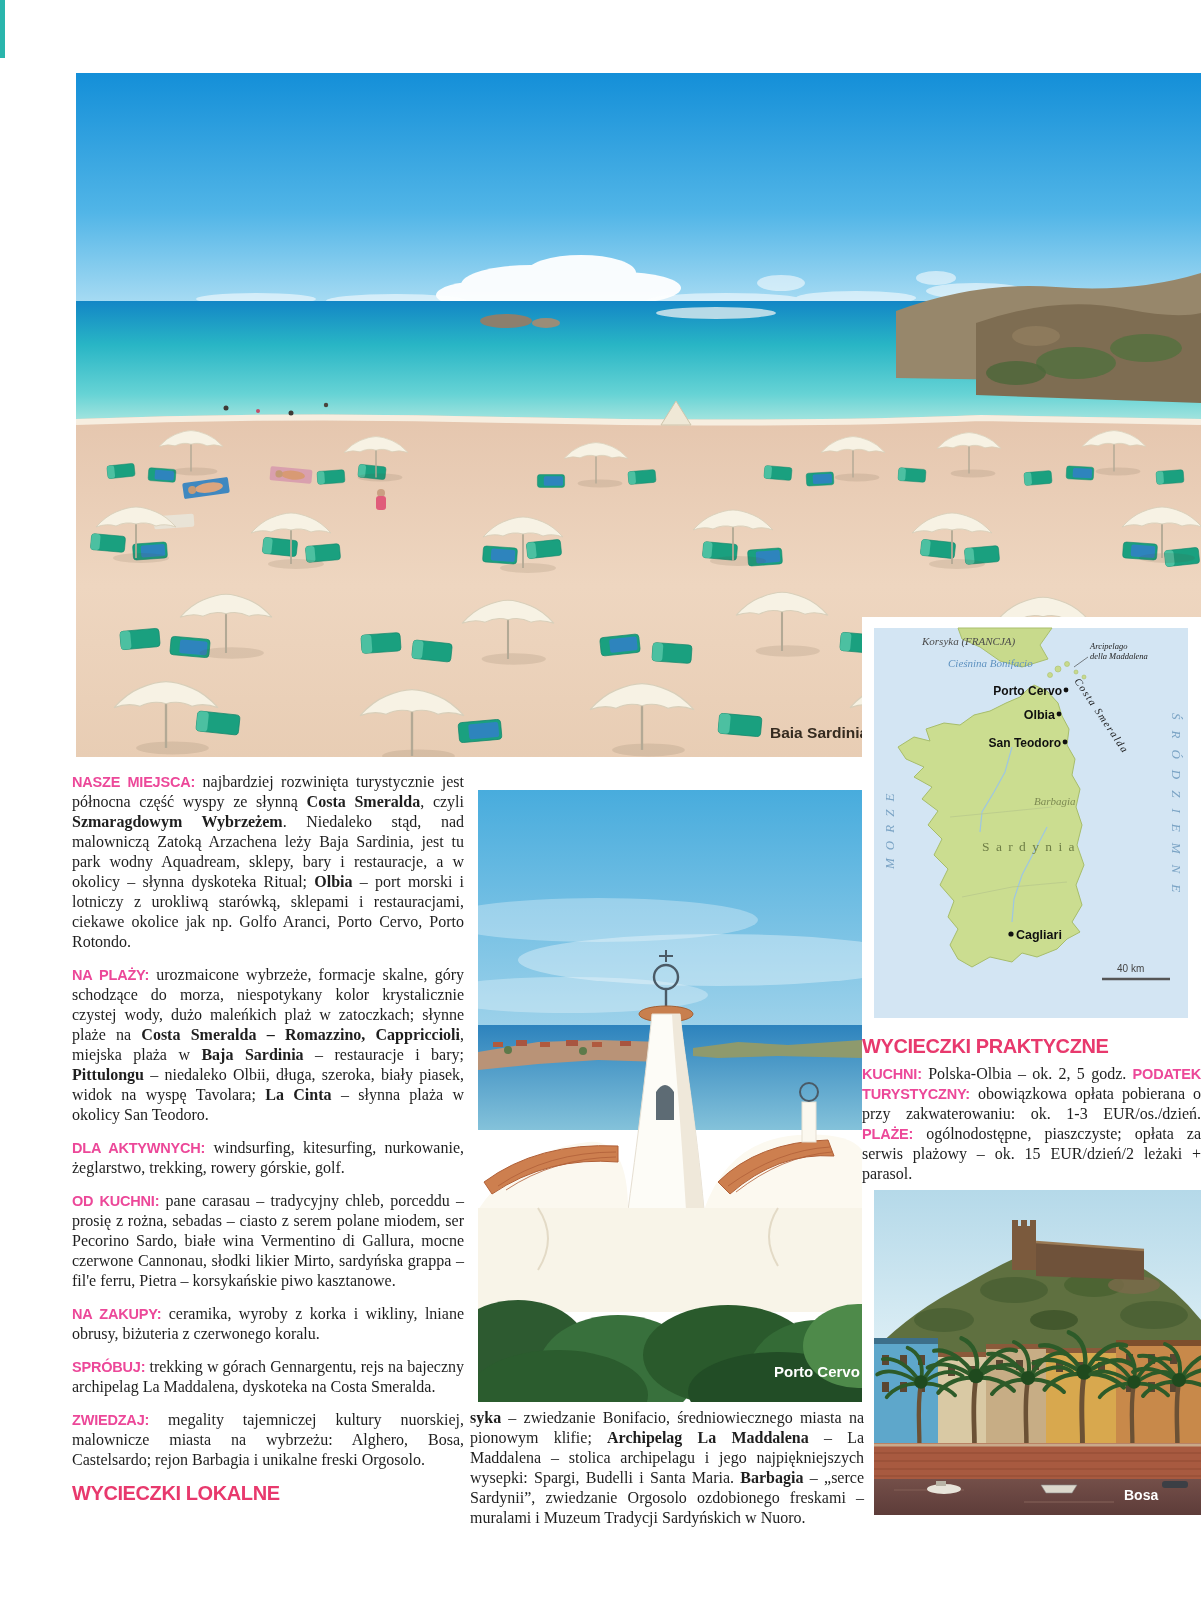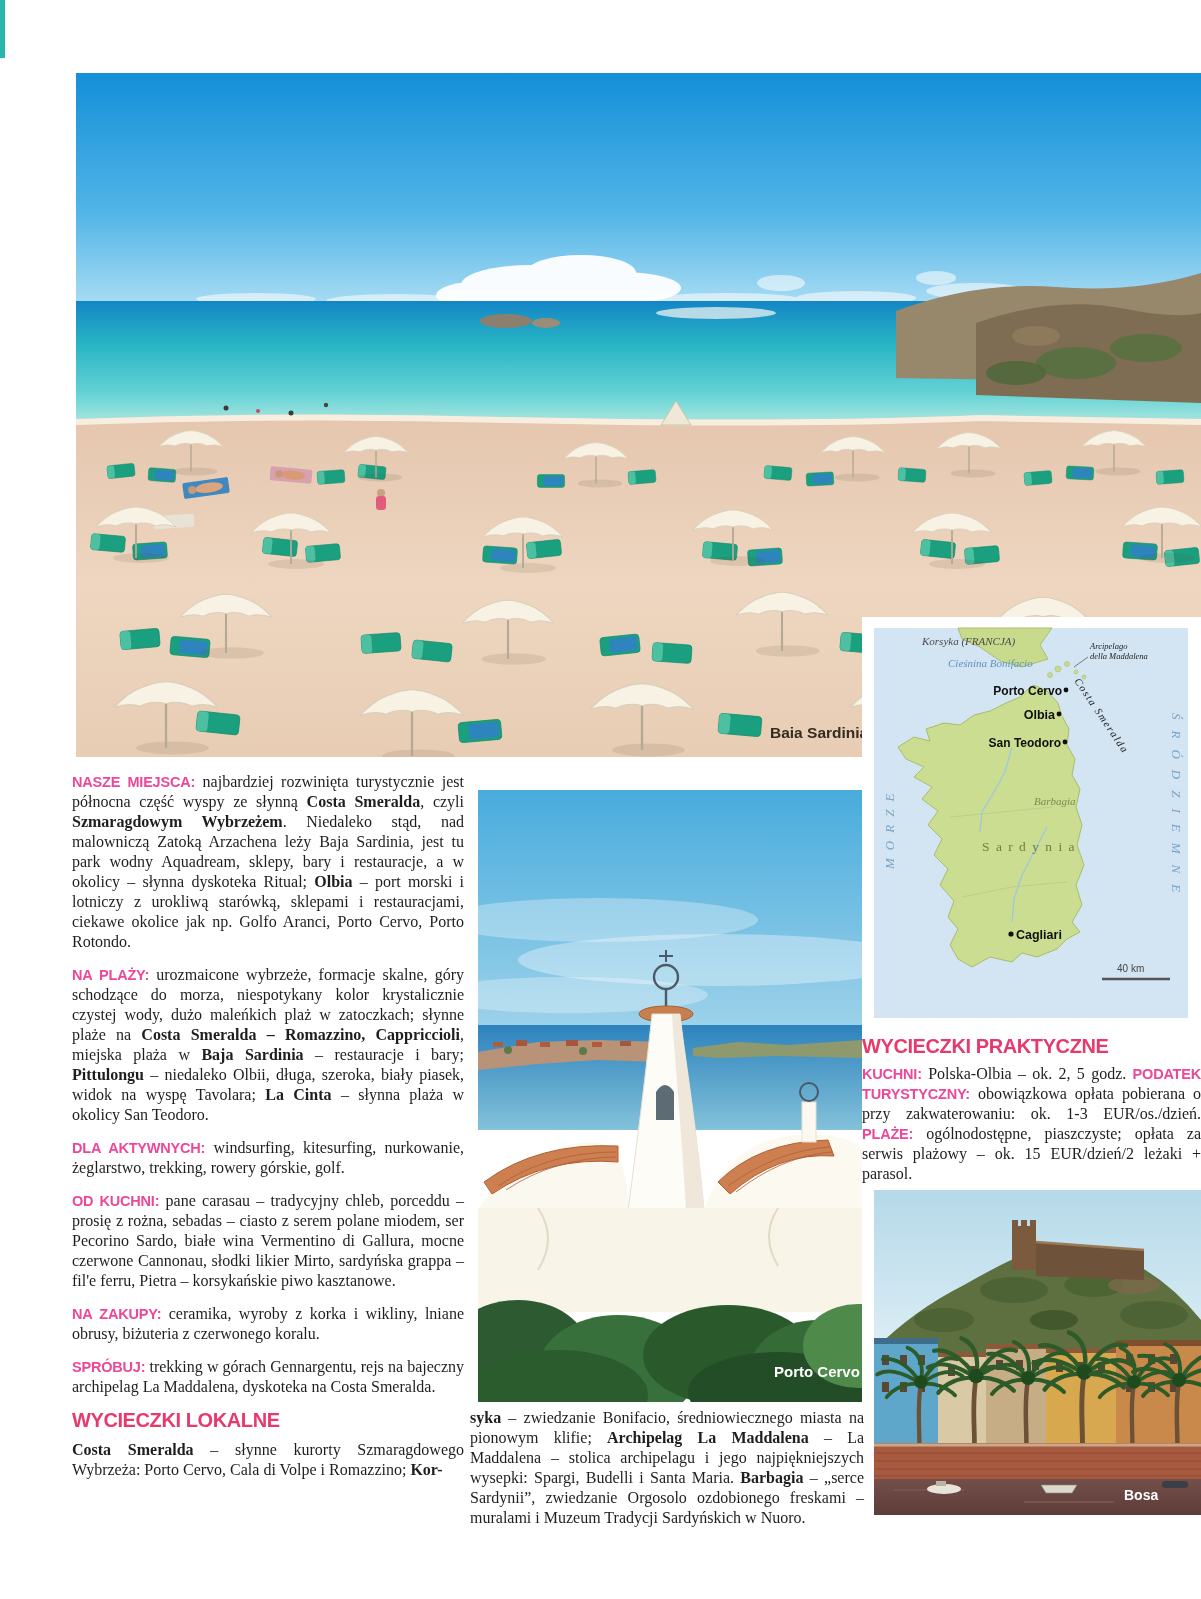--- a/index.html
+++ b/index.html
@@ -261,22 +261,22 @@
     </svg>
   </div>
 
   <div class="col" id="left-col">
     <p class="sec"><span class="lbl">NASZE MIEJSCA:</span><span> najbardziej rozwinięta turystycznie jest północna część wyspy ze słynną </span><span class="b">Costa Smeralda</span><span>, czyli </span><span class="b">Szmaragdowym Wybrzeżem</span><span>. Niedaleko stąd, nad malowniczą Zatoką Arzachena leży Baja Sardinia, jest tu park wodny Aquadream, sklepy, bary i restauracje, a w okolicy – słynna dyskoteka Ritual; </span><span class="b">Olbia</span><span> – port morski i lotniczy z urokliwą starówką, sklepami i restauracjami, ciekawe okolice jak np. Golfo Aranci, Porto Cervo, Porto Rotondo.</span></p>
     <p class="sec"><span class="lbl">NA PLAŻY:</span><span> urozmaicone wybrzeże, formacje skalne, góry schodzące do morza, niespotykany kolor krystalicznie czystej wody, dużo maleńkich plaż w zatoczkach; słynne plaże na </span><span class="b">Costa Smeralda – Romazzino, Cappriccioli</span><span>, miejska plaża w </span><span class="b">Baja Sardinia</span><span> – restauracje i bary; </span><span class="b">Pittulongu</span><span> – niedaleko Olbii, długa, szeroka, biały piasek, widok na wyspę Tavolara; </span><span class="b">La Cinta</span><span> – słynna plaża w okolicy San Teodoro.</span></p>
     <p class="sec"><span class="lbl">DLA AKTYWNYCH:</span><span> windsurfing, kitesurfing, nurkowanie, żeglarstwo, trekking, rowery górskie, golf.</span></p>
     <p class="sec"><span class="lbl">OD KUCHNI:</span><span> pane carasau – tradycyjny chleb, porceddu – prosię z rożna, sebadas – ciasto z serem polane miodem, ser Pecorino Sardo, białe wina Vermentino di Gallura, mocne czerwone Cannonau, słodki likier Mirto, sardyńska grappa – fil'e ferru, Pietra – korsykańskie piwo kasztanowe.</span></p>
     <p class="sec"><span class="lbl">NA ZAKUPY:</span><span> ceramika, wyroby z korka i wikliny, lniane obrusy, biżuteria z czerwonego koralu.</span></p>
     <p class="sec"><span class="lbl">SPRÓBUJ:</span><span> trekking w górach Gennargentu, rejs na bajeczny archipelag La Maddalena, dyskoteka na Costa Smeralda.</span></p>
+    <p class="sec"><span class="lbl">ZWIEDZAJ:</span><span> megality tajemniczej kultury nuorskiej, malownicze miasta na wybrzeżu: Alghero, Bosa, Castelsardo; rejon Barbagia i unikalne freski Orgosolo.</span></p>
     <h2 class="pink">WYCIECZKI LOKALNE</h2>
-    <p class="sec"><span class="b">Costa Smeralda</span><span> – słynne kurorty Szmaragdowego Wybrzeża: Porto Cervo, Cala di Volpe i Romazzino; </span><span class="b">Kor-</span></p>
   </div>
 
   <div class="photo" id="church-photo">
     <svg width="384" height="612" viewBox="0 0 384 612">
       <defs>
         <linearGradient id="csky" x1="0" y1="0" x2="0" y2="1">
           <stop offset="0" stop-color="#48acdd"></stop>
             <stop offset="1" stop-color="#9ed2ea"></stop>
         </linearGradient>
         <linearGradient id="csea" x1="0" y1="0" x2="0" y2="1">

